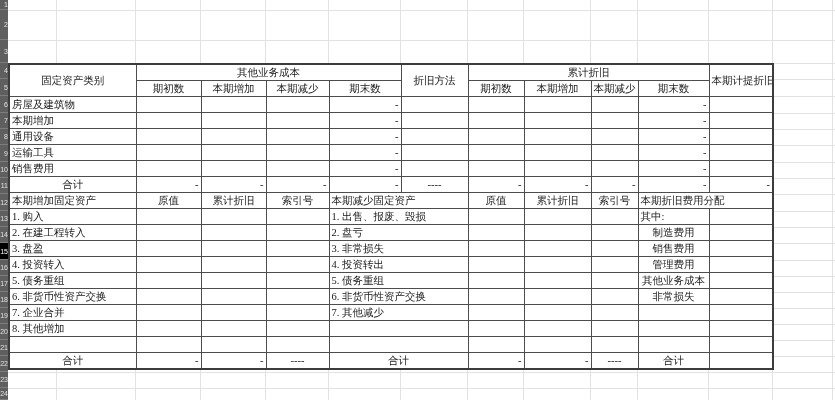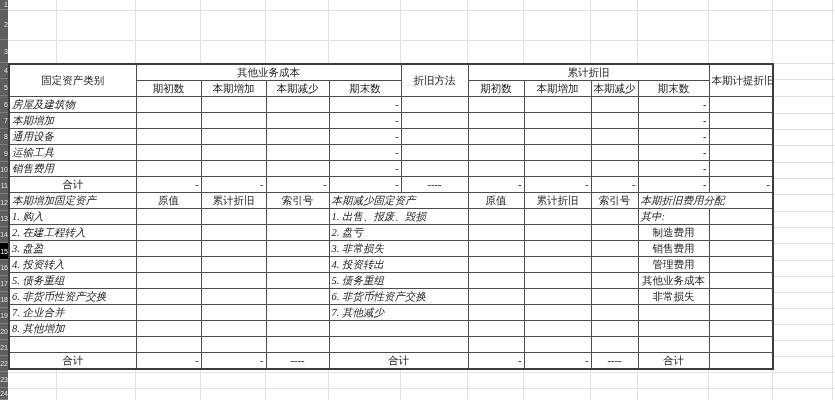--- a/index.html
+++ b/index.html
@@ -18,21 +18,21 @@
   .title{position:absolute;left:8px;top:13px;width:764px;text-align:center;z-index:2;
          font-family:"Liberation Sans",sans-serif;font-weight:700;font-size:15px;color:#1a1a1a;
          letter-spacing:1px;}
   
   table.tbl{position:absolute;left:8px;top:63px;width:764px;border-collapse:collapse;
             table-layout:fixed;z-index:2;border:2px solid #3c3c3c;}
   table.tbl td{border:1px solid #4d4d4d;height:15px;line-height:14px;font-size:10.5px;color:#1a1a1a;
                padding:0 2px;overflow:hidden;white-space:nowrap;background:#fff;}
   td.gray{background:#c1c1c1;}
   td.c{text-align:center;}
-  td.l{text-align:left;padding-left:3px;font-style:italic;}
+  td.l{text-align:left;padding-left:3px;}
   td.v{text-align:right;padding-right:16px;}
   tr.hd td{height:15px;}
   
   .watermark{position:absolute;left:650px;top:336px;z-index:5;white-space:nowrap;
              font-family:"Liberation Sans",sans-serif;font-weight:700;font-size:31px;
              color:rgba(175,175,175,0.75);letter-spacing:2px;}
 </style>
 </head>
 <body>
 

